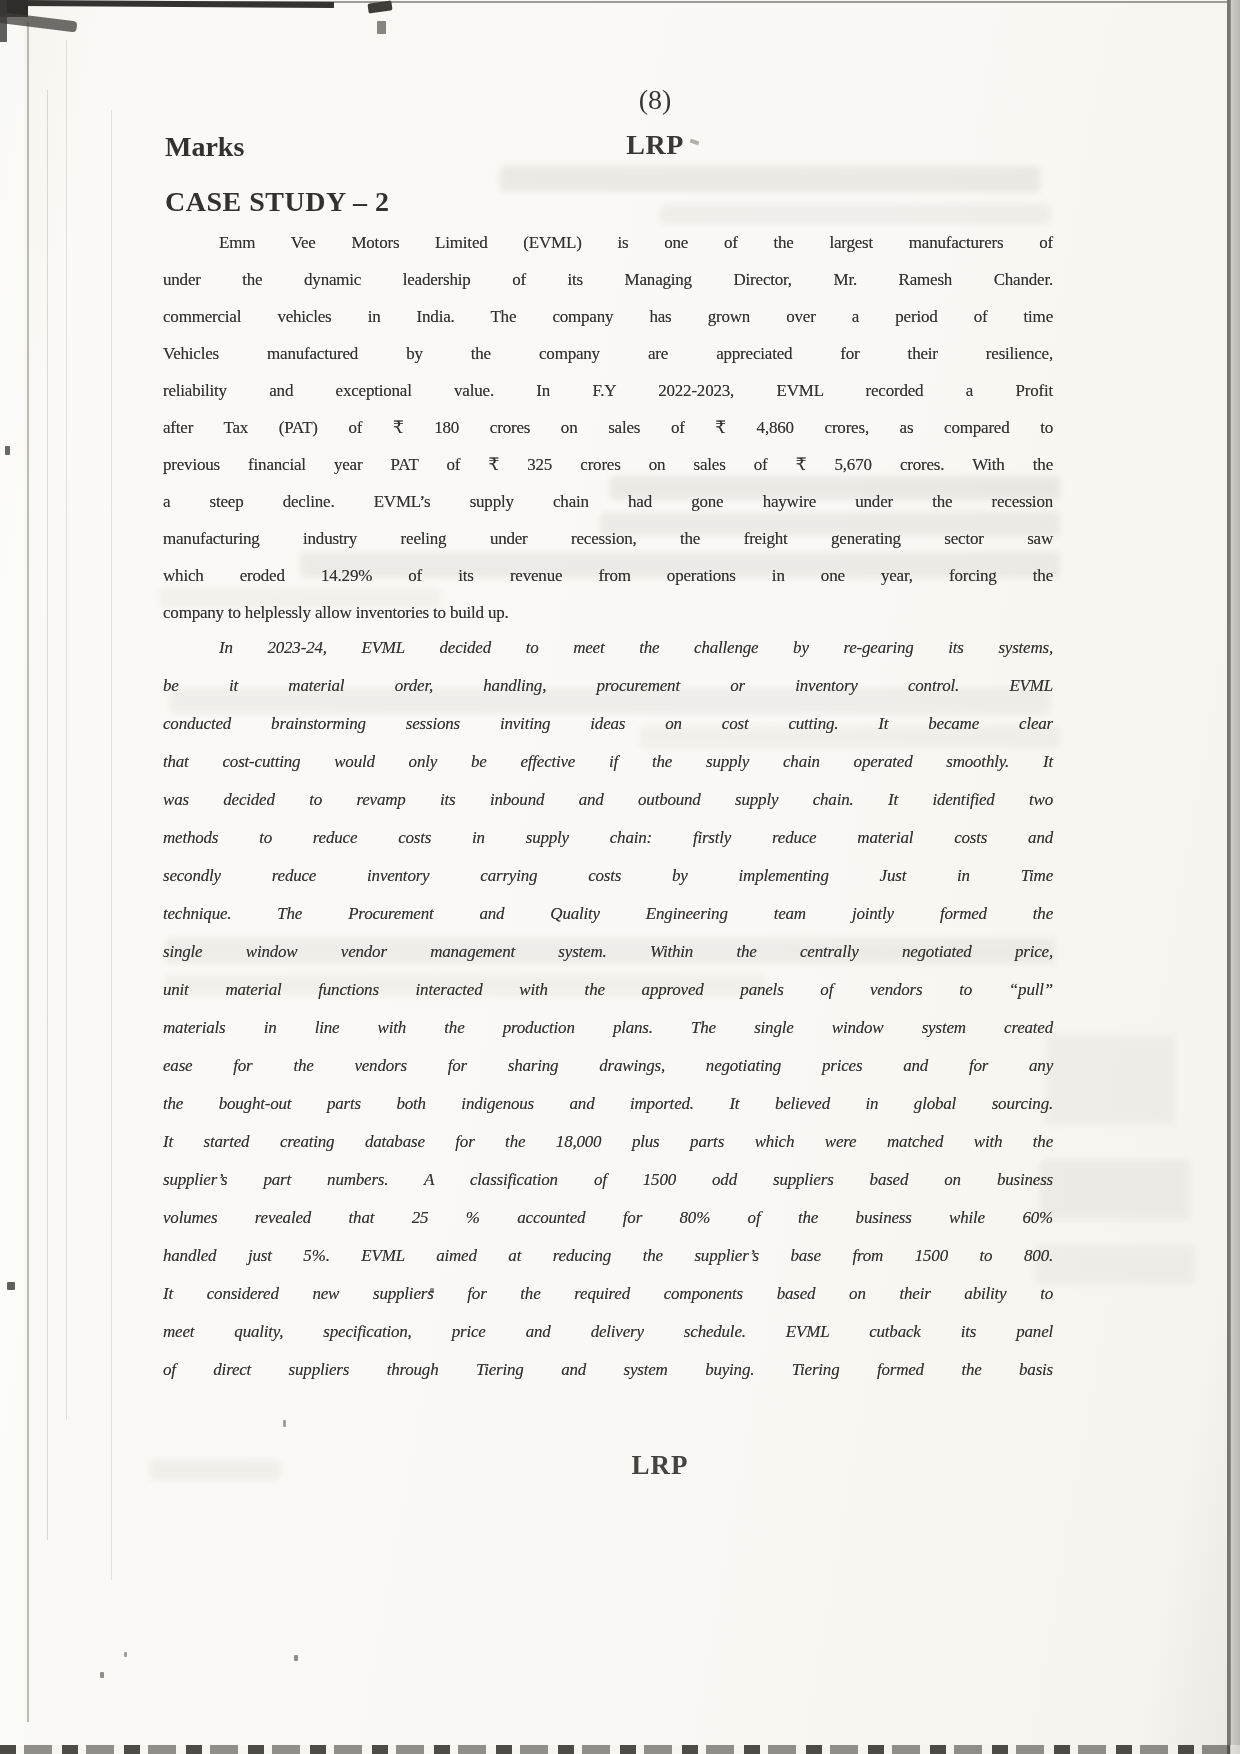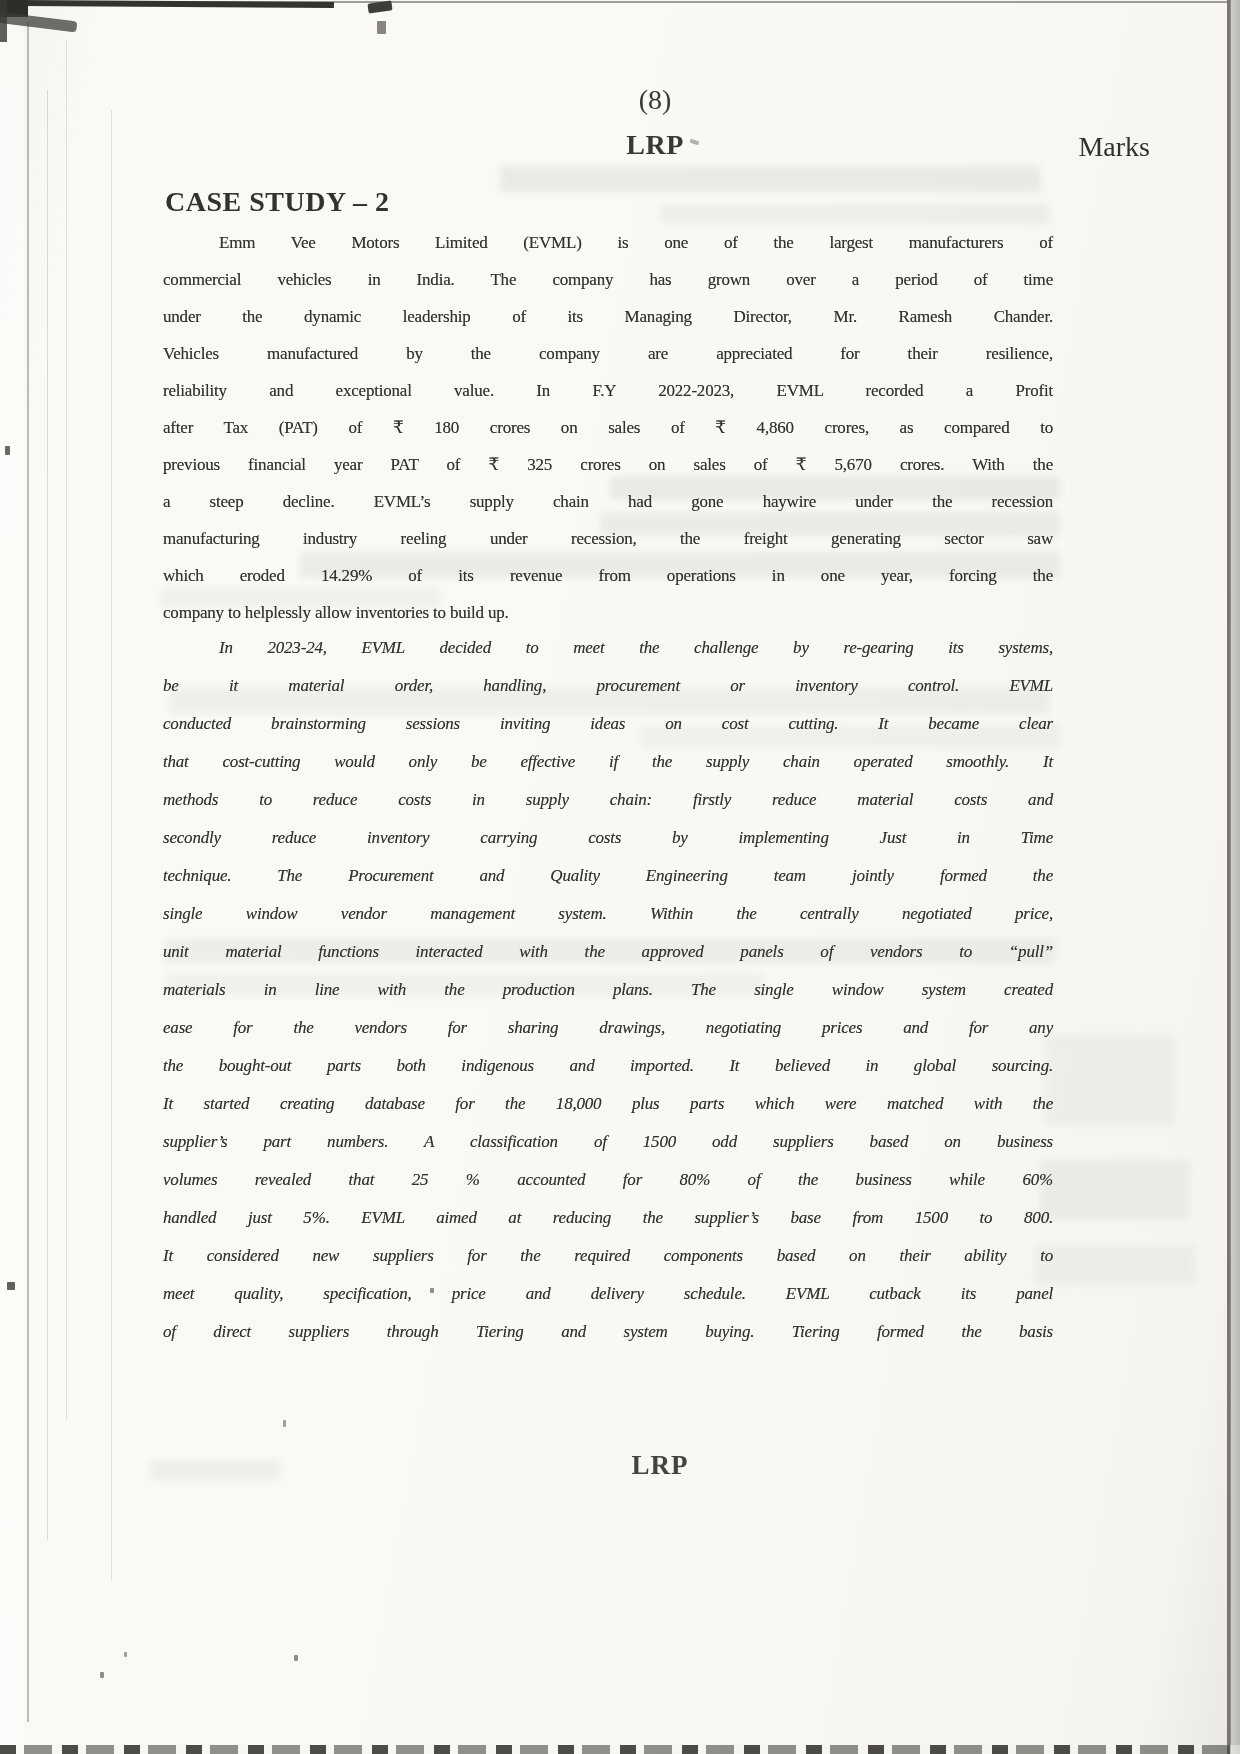--- a/index.html
+++ b/index.html
@@ -12,22 +12,22 @@
   .page{
     position:relative;width:1240px;height:1754px;
     background:linear-gradient(100deg,#f4f3ee 0%,#faf9f5 7%,#f9f8f4 60%,#f5f4ef 93%,#e8e7e2 100%);
     color:#34322e;overflow:hidden;
   }
   
   .pageno{position:absolute;left:165px;top:84px;width:980px;text-align:center;
     font-size:28px;color:#3a3834;}
   .hdr{position:absolute;left:165px;top:129px;width:980px;text-align:center;
     font-size:28px;font-weight:bold;color:#3a3834;letter-spacing:.5px;}
-  .marks{position:absolute;left:165px;top:131px;width:985px;text-align:right;
-    font-size:28px;font-weight:normal;color:#33312d;}
+  .marks{position:absolute;left:165px;top:131px;width:985px;
+    font-size:28px;font-weight:bold;color:#33312d;}
   .heading{position:absolute;left:165px;top:186px;
     font-size:28px;font-weight:bold;letter-spacing:.5px;color:#33312d;}
   .para{position:absolute;left:163px;width:890px;font-size:17px;letter-spacing:-.2px;
     color:#343230;text-shadow:0 0 .5px rgba(46,44,40,.55);}
   .p1{top:226px;}
   .p2{top:630px;font-style:italic;}
   .para .line{
     height:37px;line-height:34px;
     text-align:justify;text-align-last:justify;
     white-space:nowrap;
@@ -107,37 +107,38 @@
   <div class="art speck" style="left:283px;top:1420px;width:3px;height:7px;opacity:.5"></div>
   <div class="art speck" style="left:690px;top:140px;width:9px;height:4px;opacity:.4;transform:rotate(20deg)"></div>
 
   <div class="pageno">(8)</div>
   <div class="hdr">LRP</div>
   <div class="marks">Marks</div>
   <div class="heading">CASE STUDY – 2</div>
 
   <div class="para p1">
       <div class="line indent">Emm Vee Motors Limited (EVML) is one of the largest manufacturers of</div>
+      <div class="line">under the dynamic leadership of its Managing Director, Mr. Ramesh Chander.</div>
       <div class="line">commercial vehicles in India. The company has grown over a period of time</div>
-      <div class="line">under the dynamic leadership of its Managing Director, Mr. Ramesh Chander.</div>
       <div class="line">Vehicles manufactured by the company are appreciated for their resilience,</div>
       <div class="line">reliability and exceptional value. In F.Y 2022-2023, EVML recorded a Profit</div>
       <div class="line">after Tax (PAT) of ₹ 180 crores on sales of ₹ 4,860 crores, as compared to</div>
       <div class="line">previous financial year PAT of ₹ 325 crores on sales of ₹ 5,670 crores. With the</div>
       <div class="line">a steep decline. EVML’s supply chain had gone haywire under the recession</div>
       <div class="line">manufacturing industry reeling under recession, the freight generating sector saw</div>
       <div class="line">which eroded 14.29% of its revenue from operations in one year, forcing the</div>
       <div class="line natural">company to helplessly allow inventories to build up.</div>
     </div>
 
   <div class="para p2">
       <div class="line indent">In 2023-24, EVML decided to meet the challenge by re-gearing its systems,</div>
       <div class="line">be it material order, handling, procurement or inventory control. EVML</div>
       <div class="line">conducted brainstorming sessions inviting ideas on cost cutting. It became clear</div>
       <div class="line">that cost-cutting would only be effective if the supply chain operated smoothly. It</div>
+      <div class="line">was decided to revamp its inbound and outbound supply chain. It identified two</div>
       <div class="line">methods to reduce costs in supply chain: firstly reduce material costs and</div>
       <div class="line">secondly reduce inventory carrying costs by implementing Just in Time</div>
       <div class="line">technique. The Procurement and Quality Engineering team jointly formed the</div>
       <div class="line">single window vendor management system. Within the centrally negotiated price,</div>
       <div class="line">unit material functions interacted with the approved panels of vendors to “pull”</div>
       <div class="line">materials in line with the production plans. The single window system created</div>
       <div class="line">ease for the vendors for sharing drawings, negotiating prices and for any</div>
       <div class="line">the bought-out parts both indigenous and imported. It believed in global sourcing.</div>
       <div class="line">It started creating database for the 18,000 plus parts which were matched with the</div>
       <div class="line">supplier’s part numbers. A classification of 1500 odd suppliers based on business</div>

